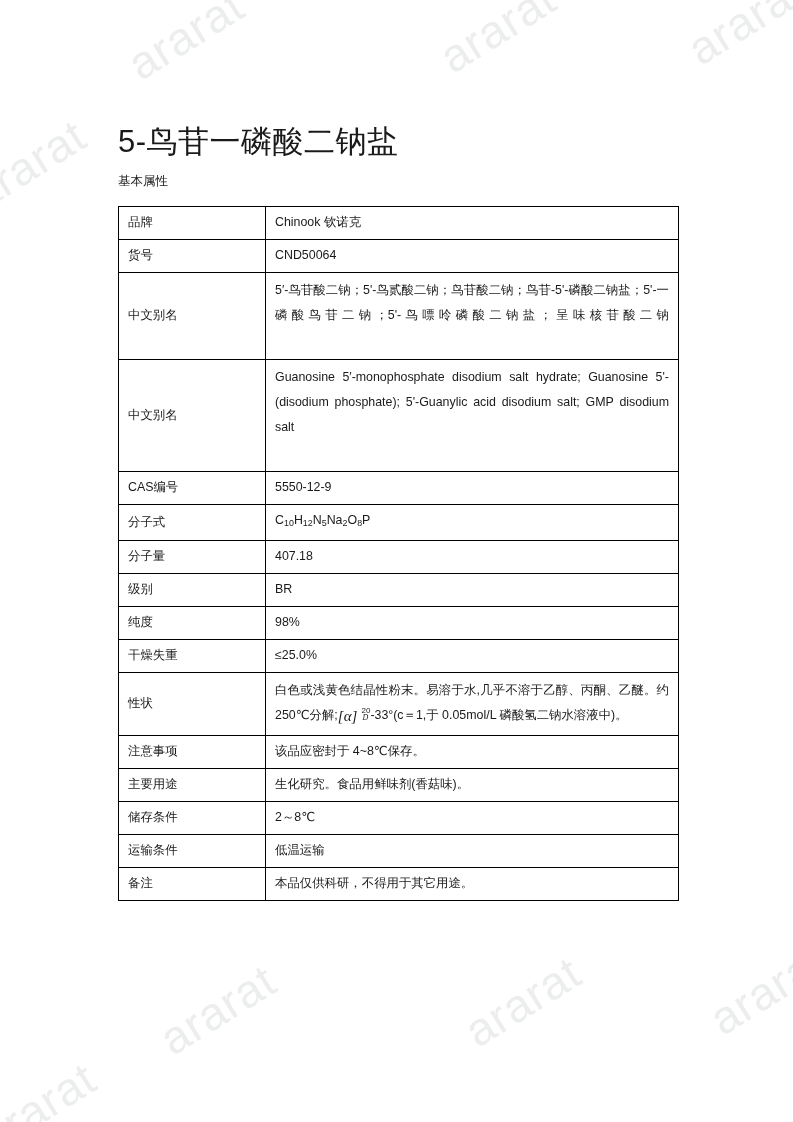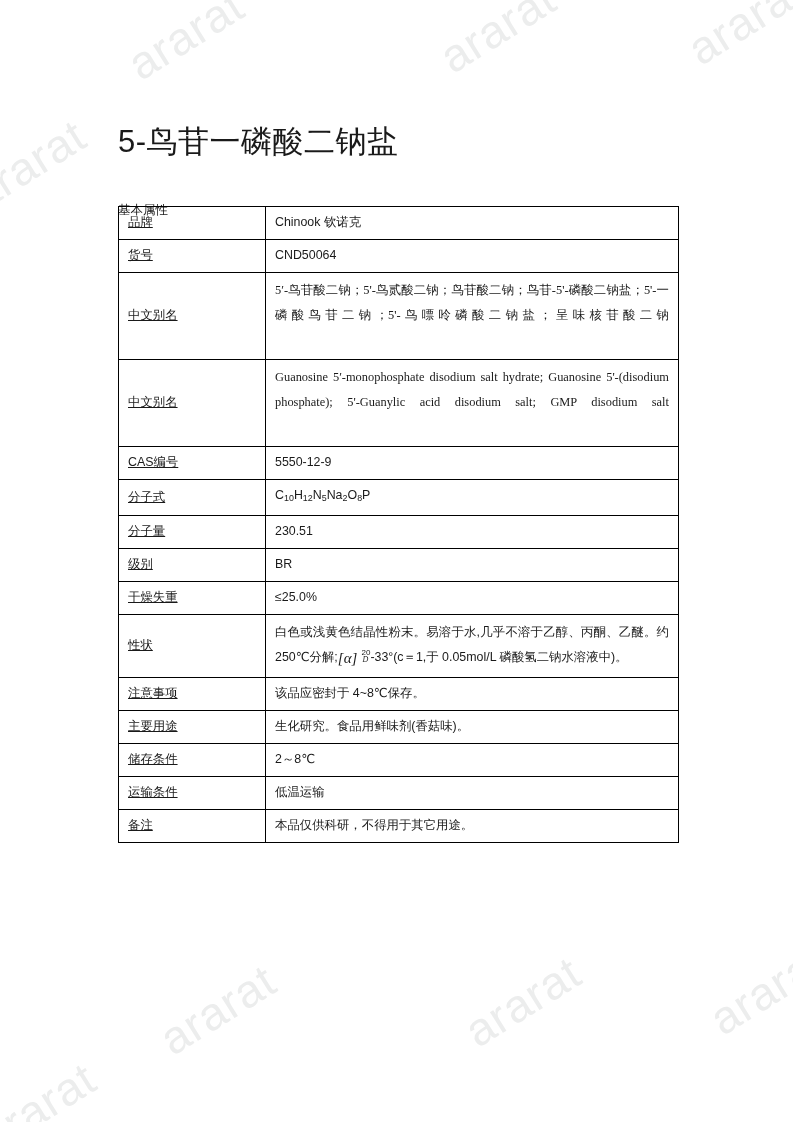--- a/index.html
+++ b/index.html
@@ -59,21 +59,20 @@
     white-space: nowrap;
   }
 
   #section-label {
     position: absolute;
     left: 118px;
     top: 172px;
     font-size: 12.5px;
     line-height: 18px;
     color: #1a1a1a;
-    margin-top: 29px;
   }
 
   #props-table {
     position: absolute;
     left: 118px;
     top: 206px;
     width: 560px;
     border-collapse: collapse;
     table-layout: fixed;
     background: transparent;
@@ -85,30 +84,28 @@
     border: 1px solid #000000;
     padding: 5px 9px 6px 9px;
     font-size: 12.4px;
     line-height: 21px;
     vertical-align: middle;
     color: #1a1a1a;
     background: transparent;
   }
   #props-table td.label {
     white-space: nowrap;
-    text-decoration: underline;
   }
   #props-table td.value {
     text-align: justify;
     text-justify: inter-word;
   }
   #props-table tr.tall td { line-height: 25px; }
   #props-table td.value.justified {
     text-align: justify;
-    font-family: Liberation Serif, serif;
   }
   #props-table td.value.justified::after {
     content: "";
     display: inline-block;
     width: 100%;
   }
 
   sub { font-size: 0.72em; vertical-align: -0.25em; }
 
   .rot {
@@ -191,28 +188,32 @@
         <td class="value">5550-12-9</td>
       </tr>
 
       <tr>
         <td class="label">分子式</td>
         <td class="value"><span>C</span><sub>10</sub><span>H</span><sub>12</sub><span>N</span><sub>5</sub><span>Na</span><sub>2</sub><span>O</span><sub>8</sub><span>P</span></td>
       </tr>
 
       <tr>
         <td class="label">分子量</td>
-        <td class="value">230.51</td>
+        <td class="value">407.18</td>
       </tr>
 
       <tr>
         <td class="label">级别</td>
         <td class="value">BR</td>
       </tr>
 
+      <tr>
+        <td class="label">纯度</td>
+        <td class="value">98%</td>
+      </tr>
 
       <tr>
         <td class="label">干燥失重</td>
         <td class="value">≤25.0%</td>
       </tr>
 
       <tr class="tall">
         <td class="label">性状</td>
         <td class="value"><span>白色或浅黄色结晶性粉末。易溶于水,几乎不溶于乙醇、丙酮、乙醚。约250℃分解;</span><span class="rot"><span>[α]</span><span class="sup20">20</span><span class="subd">D</span></span><span>-33°(c＝1,于 0.05mol/L 磷酸氢二钠水溶液中)。</span></td>
       </tr>

